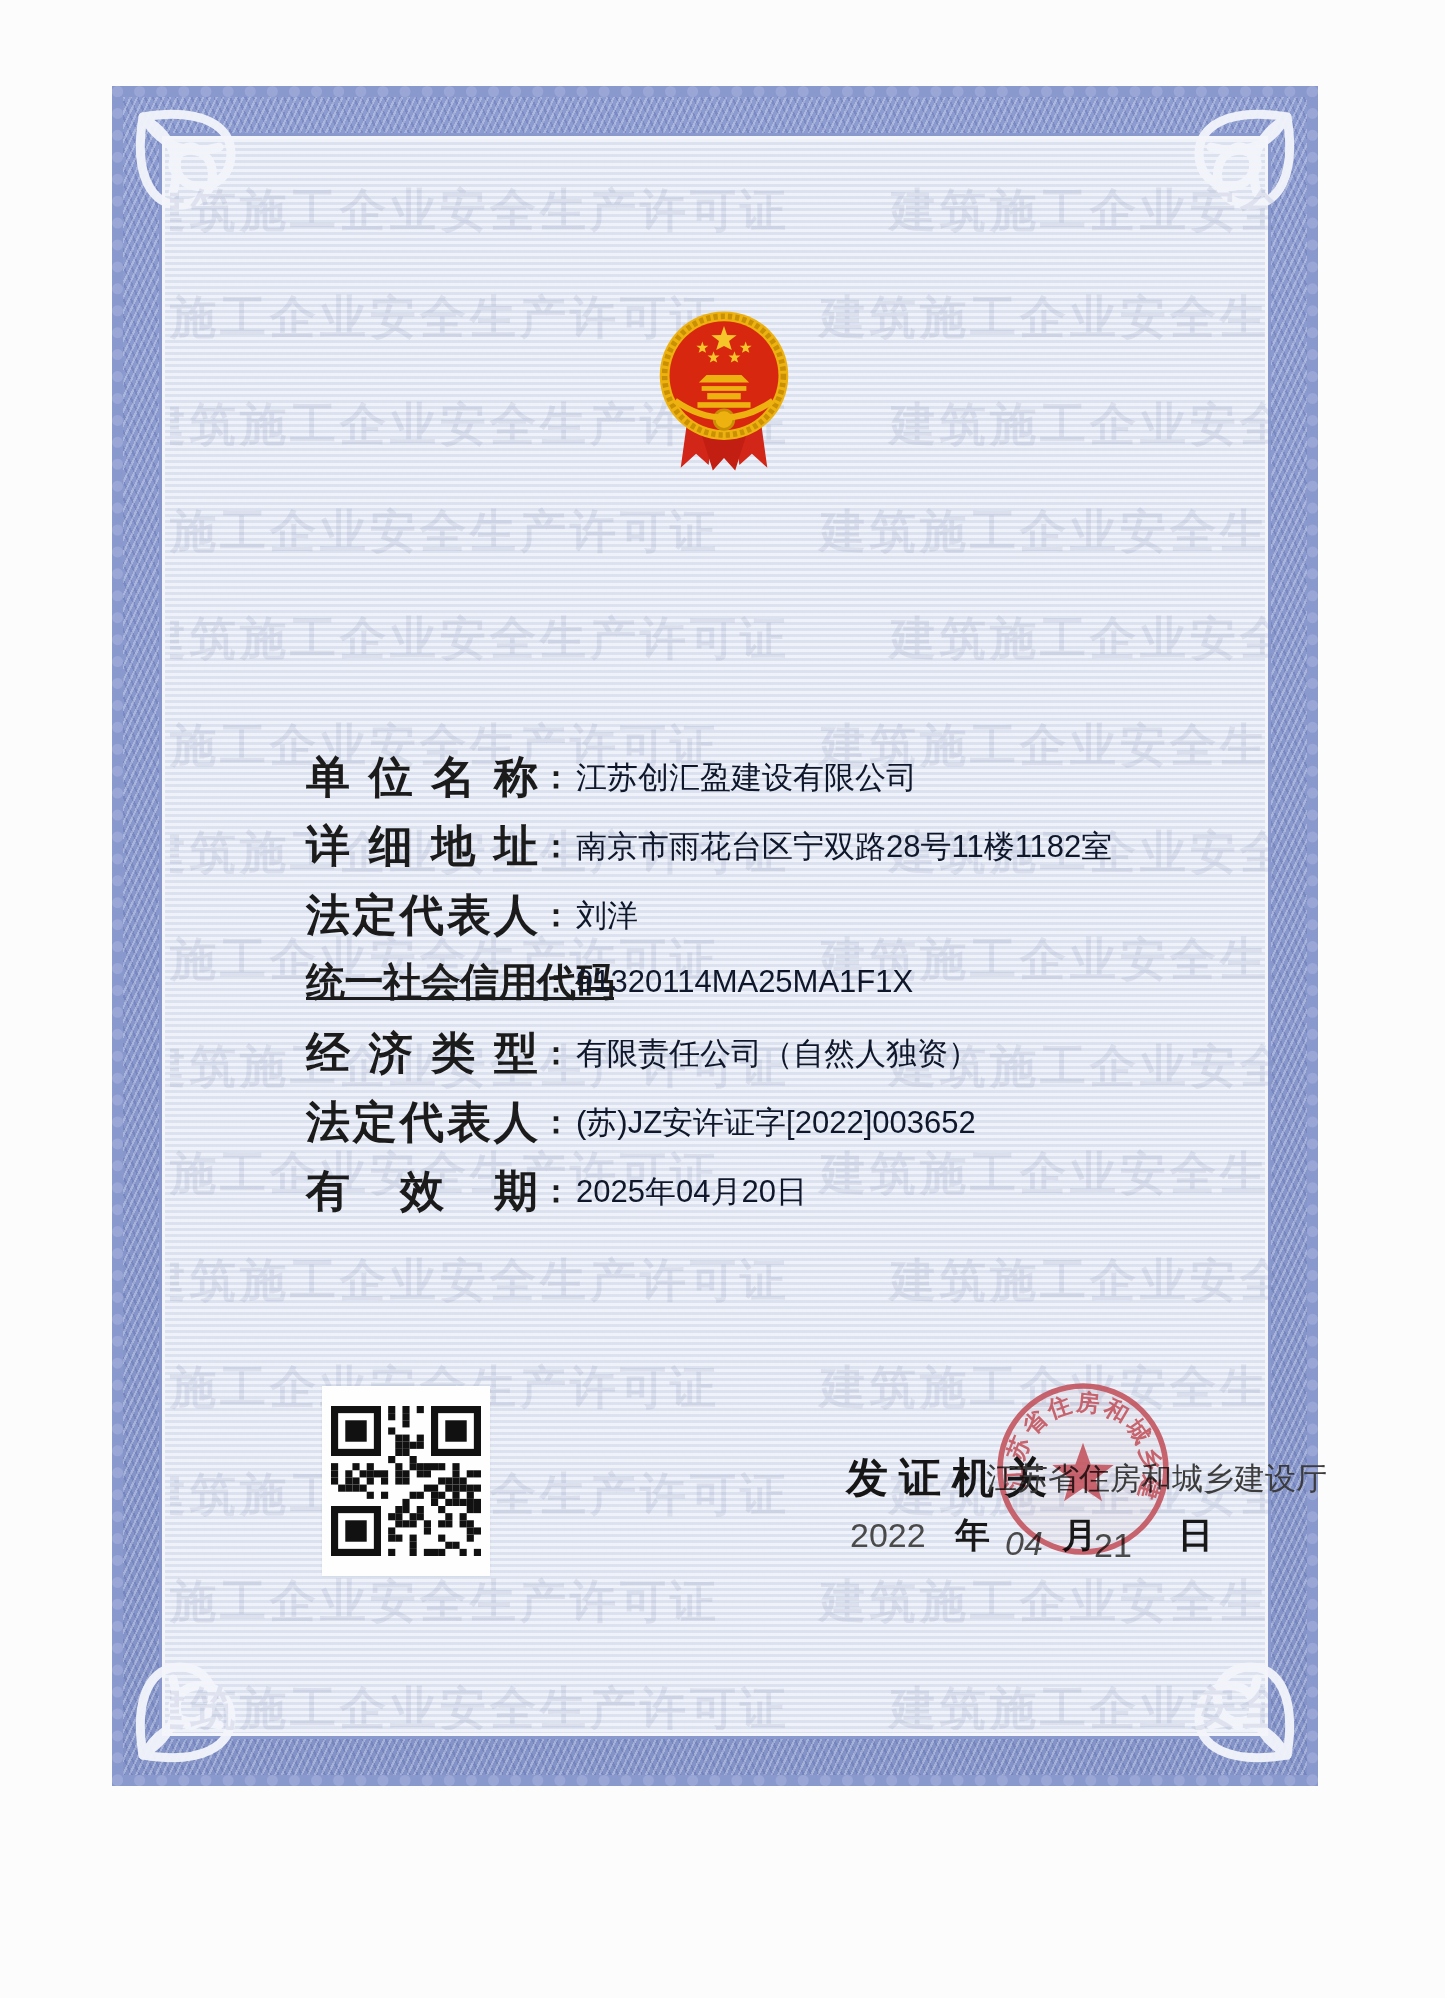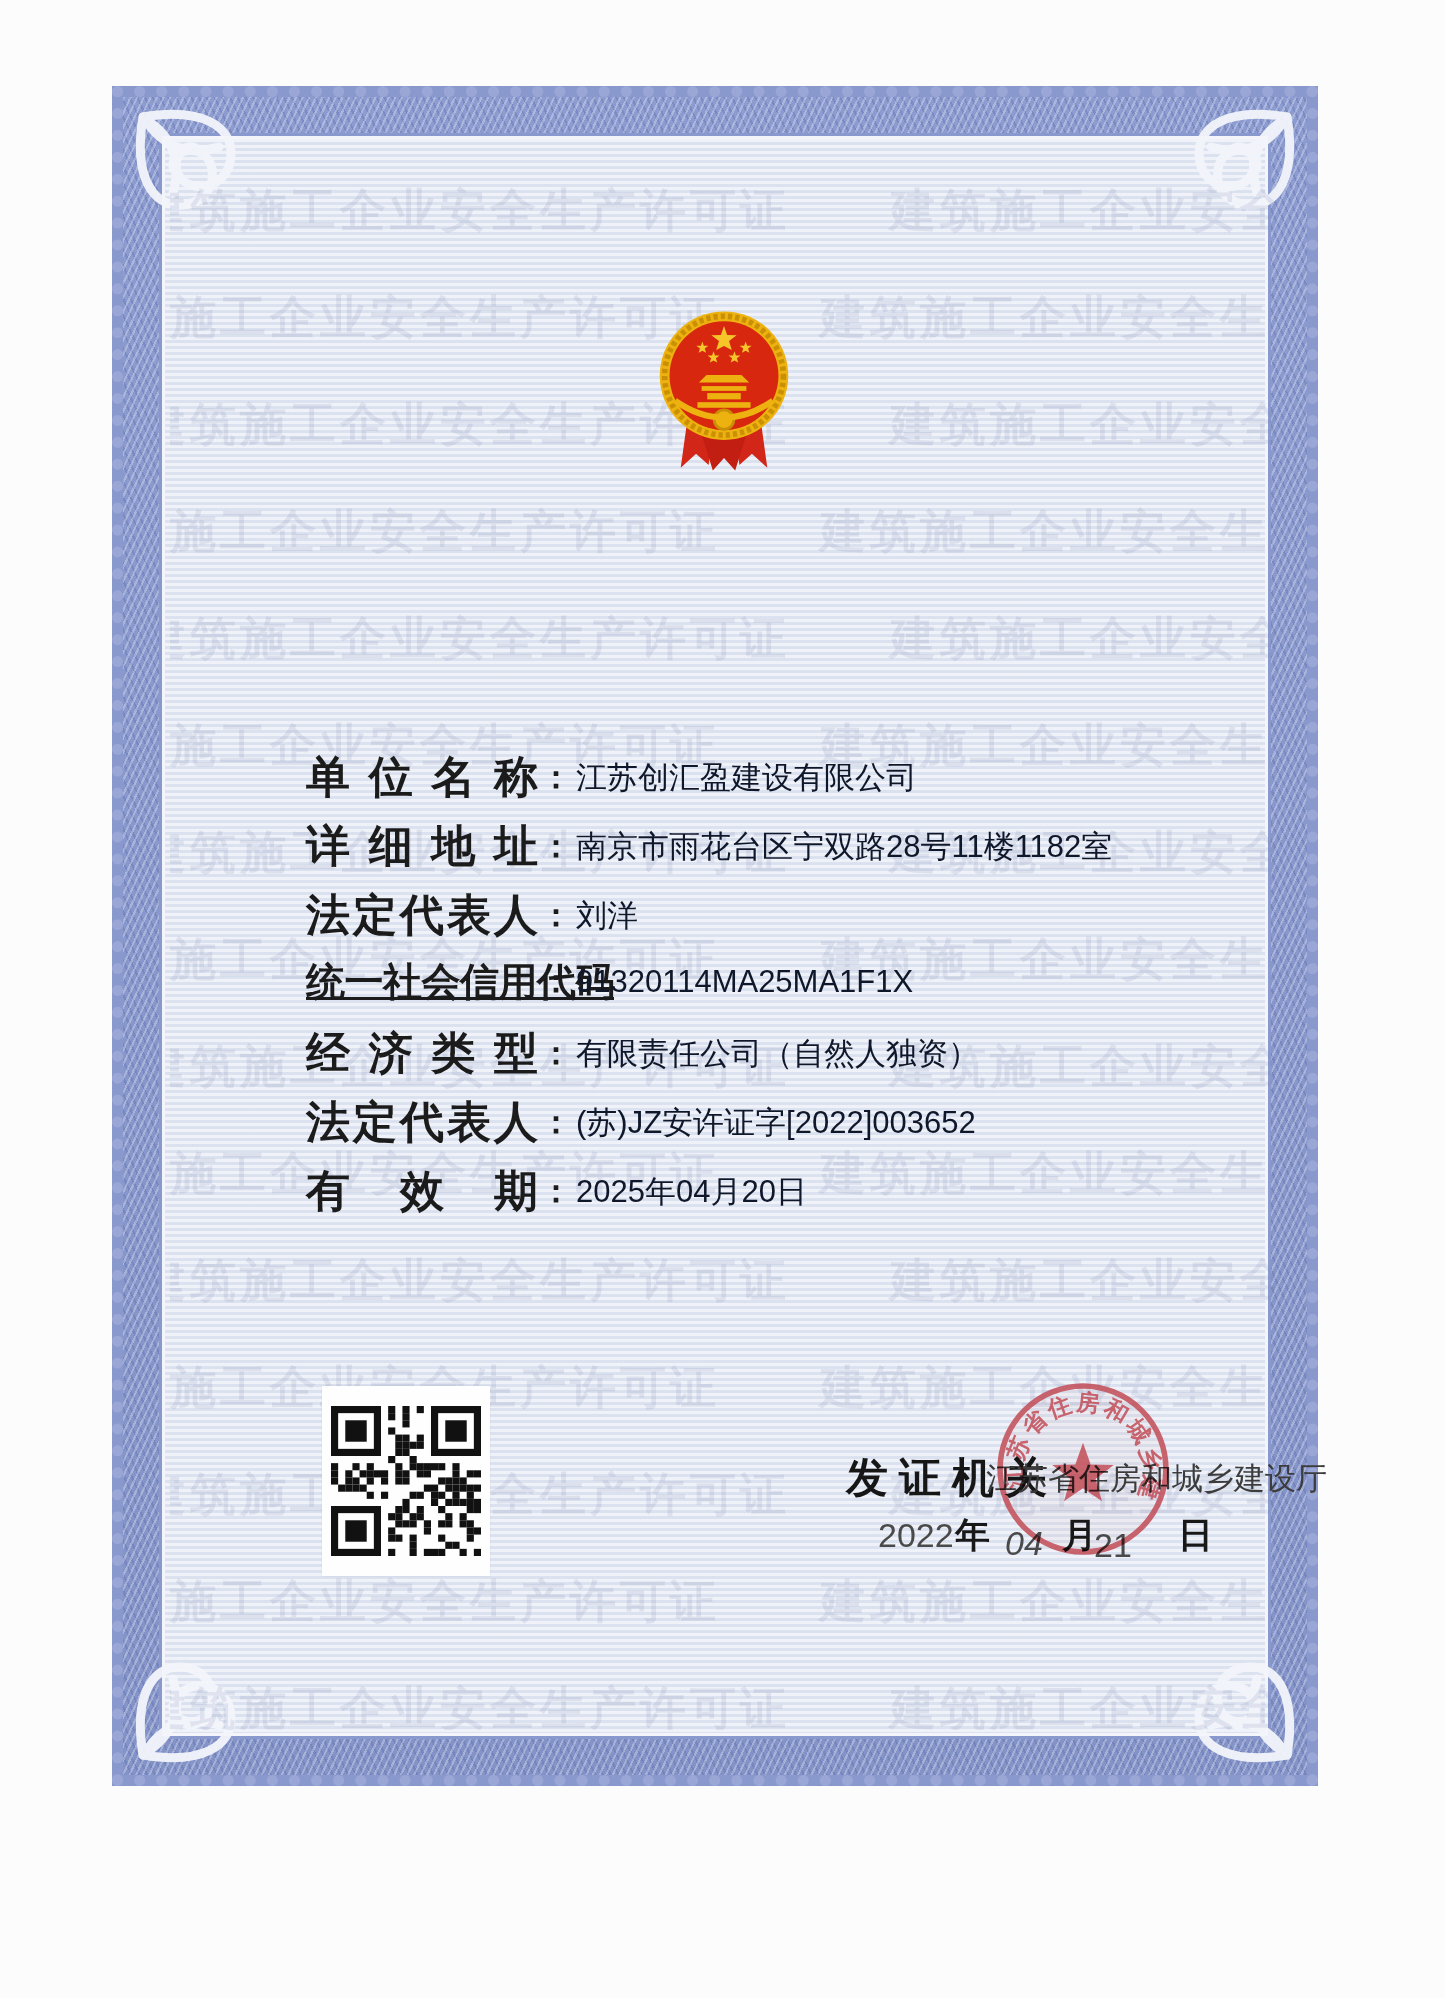--- a/index.html
+++ b/index.html
@@ -76,21 +76,21 @@
   .issuer-label{
     position:absolute;left:846px;top:1450px;
     font-size:42px;font-weight:bold;letter-spacing:11px;color:#161616;white-space:nowrap;
   }
   .issuer-value{
     position:absolute;left:986px;top:1458px;
     font-size:31px;color:#3c3c3c;white-space:nowrap;
   }
   .date-row{position:absolute;left:0;top:1512px;width:1445px;height:60px;}
   .date-row span{position:absolute;white-space:nowrap;}
-  .d-year {left:850px;top:4px;font-size:34px;color:#4a4a4a;margin-left:28px;}
+  .d-year {left:850px;top:4px;font-size:34px;color:#4a4a4a;}
   .d-yu   {left:955px;top:0;font-size:35px;font-weight:bold;color:#181818;}
   .d-month{left:1005px;top:12px;font-size:34px;color:#4a4a4a;font-style:italic;}
   .d-mu   {left:1062px;top:0;font-size:35px;font-weight:bold;color:#181818;}
   .d-day  {left:1094px;top:14px;font-size:34px;color:#4a4a4a;}
   .d-du   {left:1178px;top:0;font-size:35px;font-weight:bold;color:#181818;}
   .seal{position:absolute;left:992px;top:1378px;opacity:.88;mix-blend-mode:multiply;z-index:4;}
 </style>
 </head>
 <body>
 

